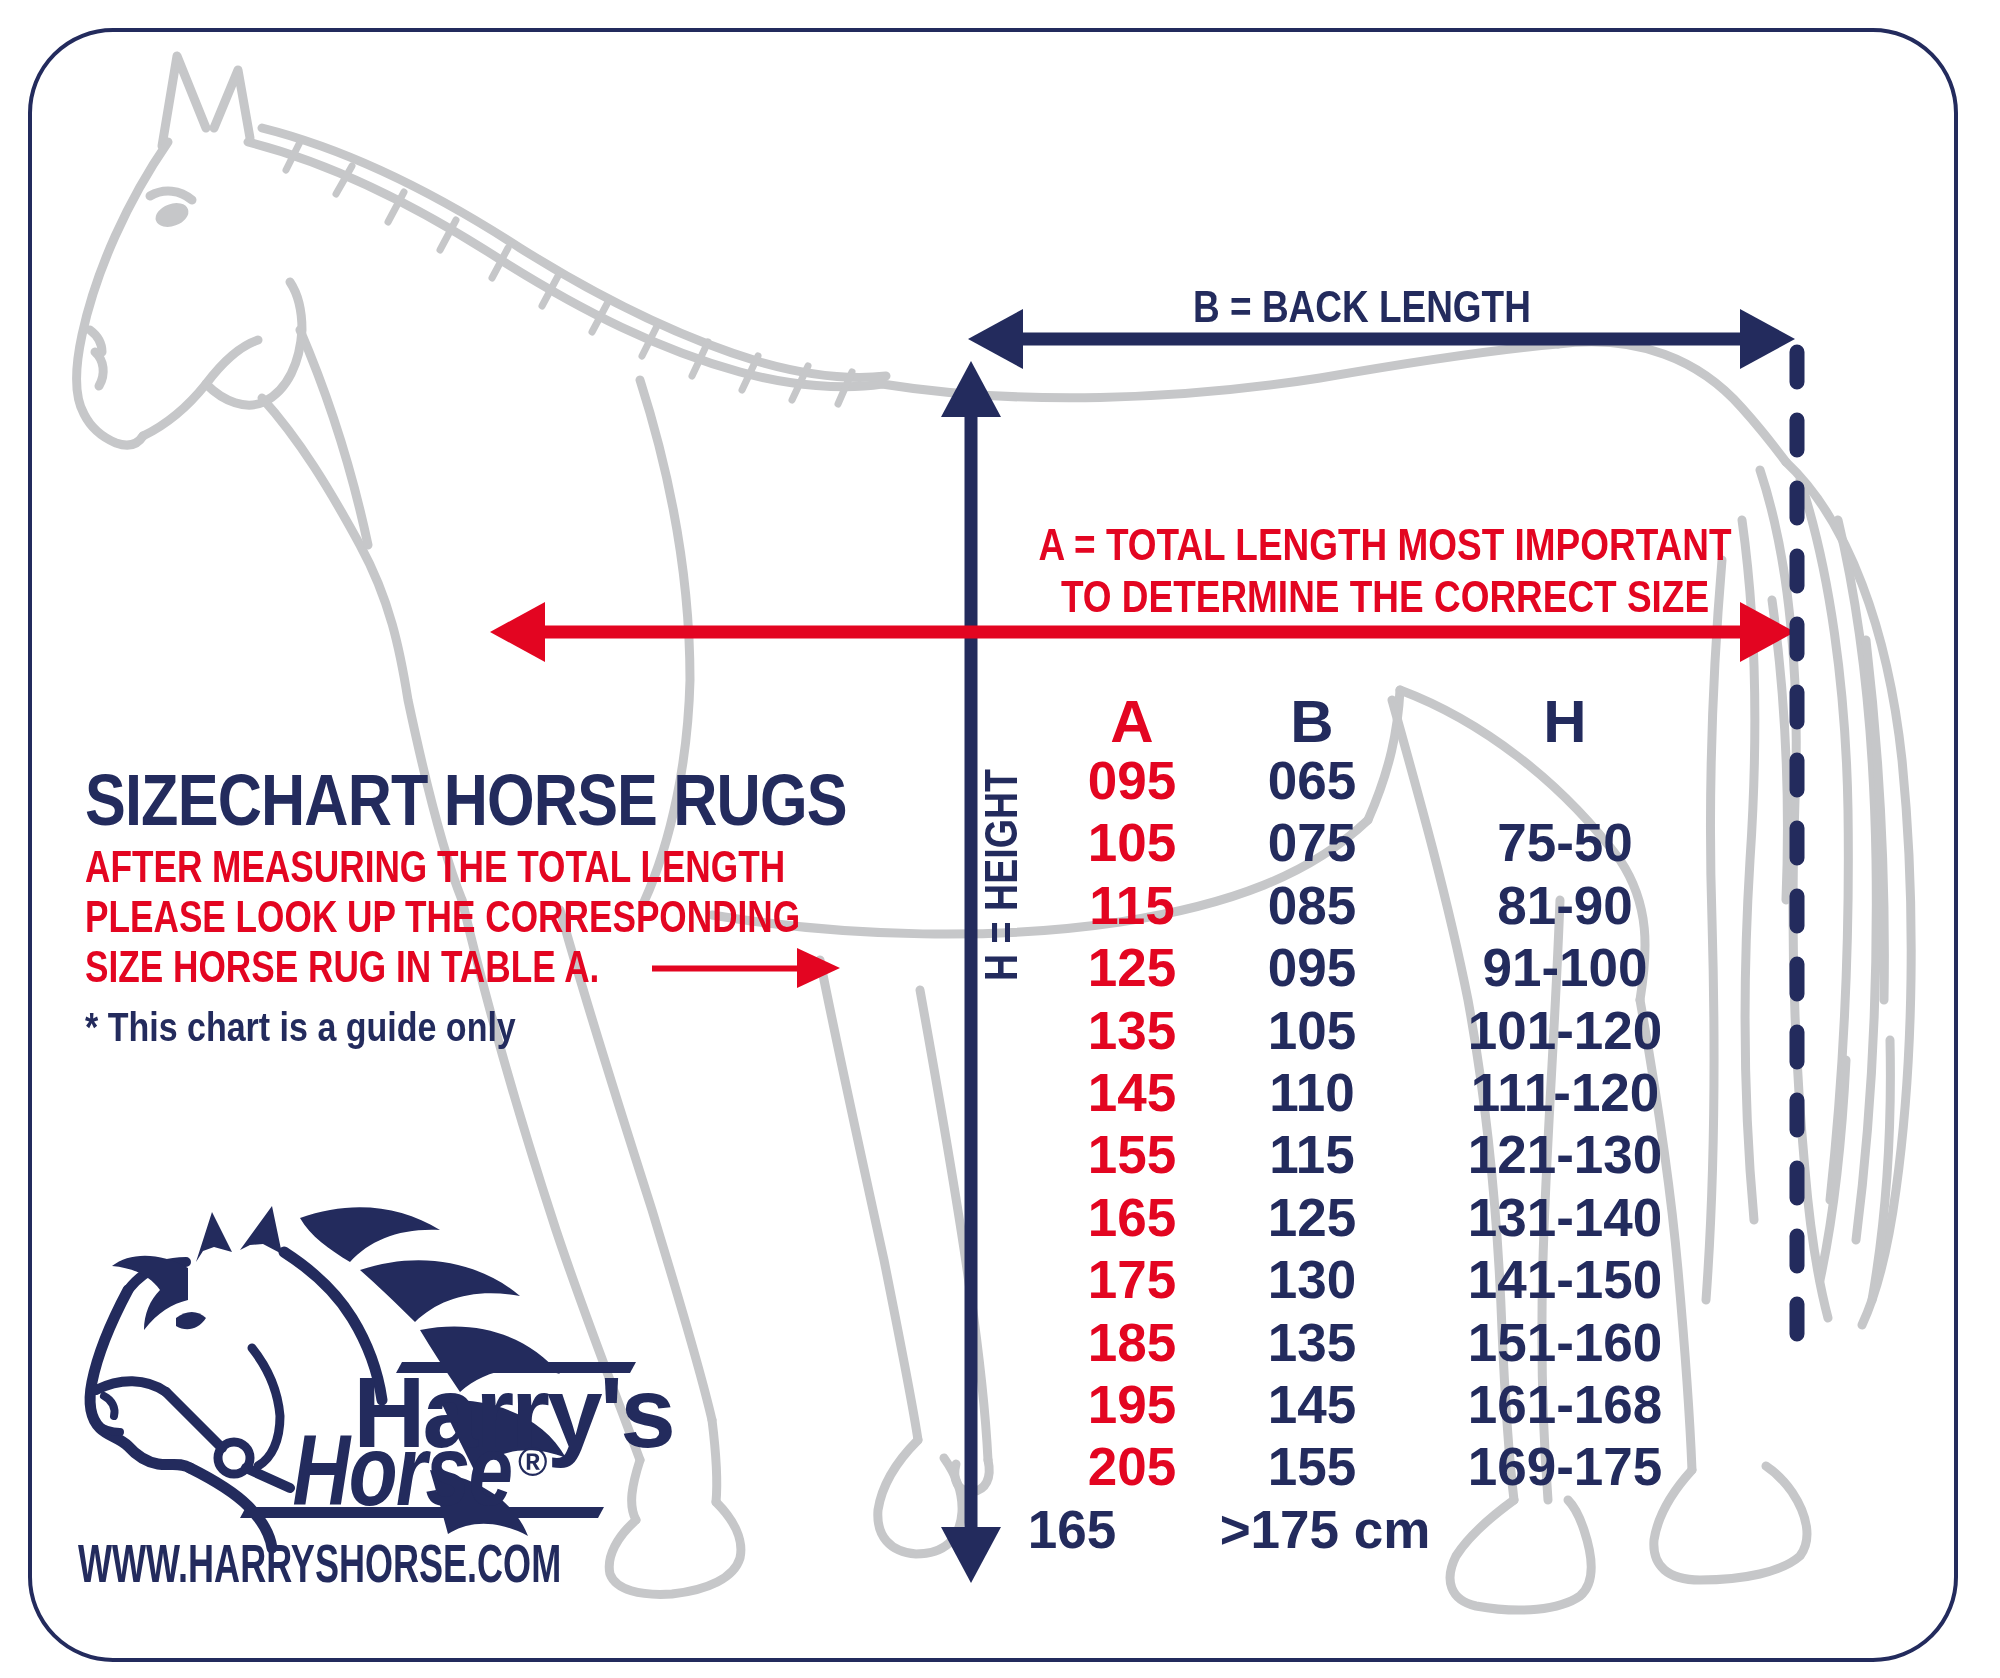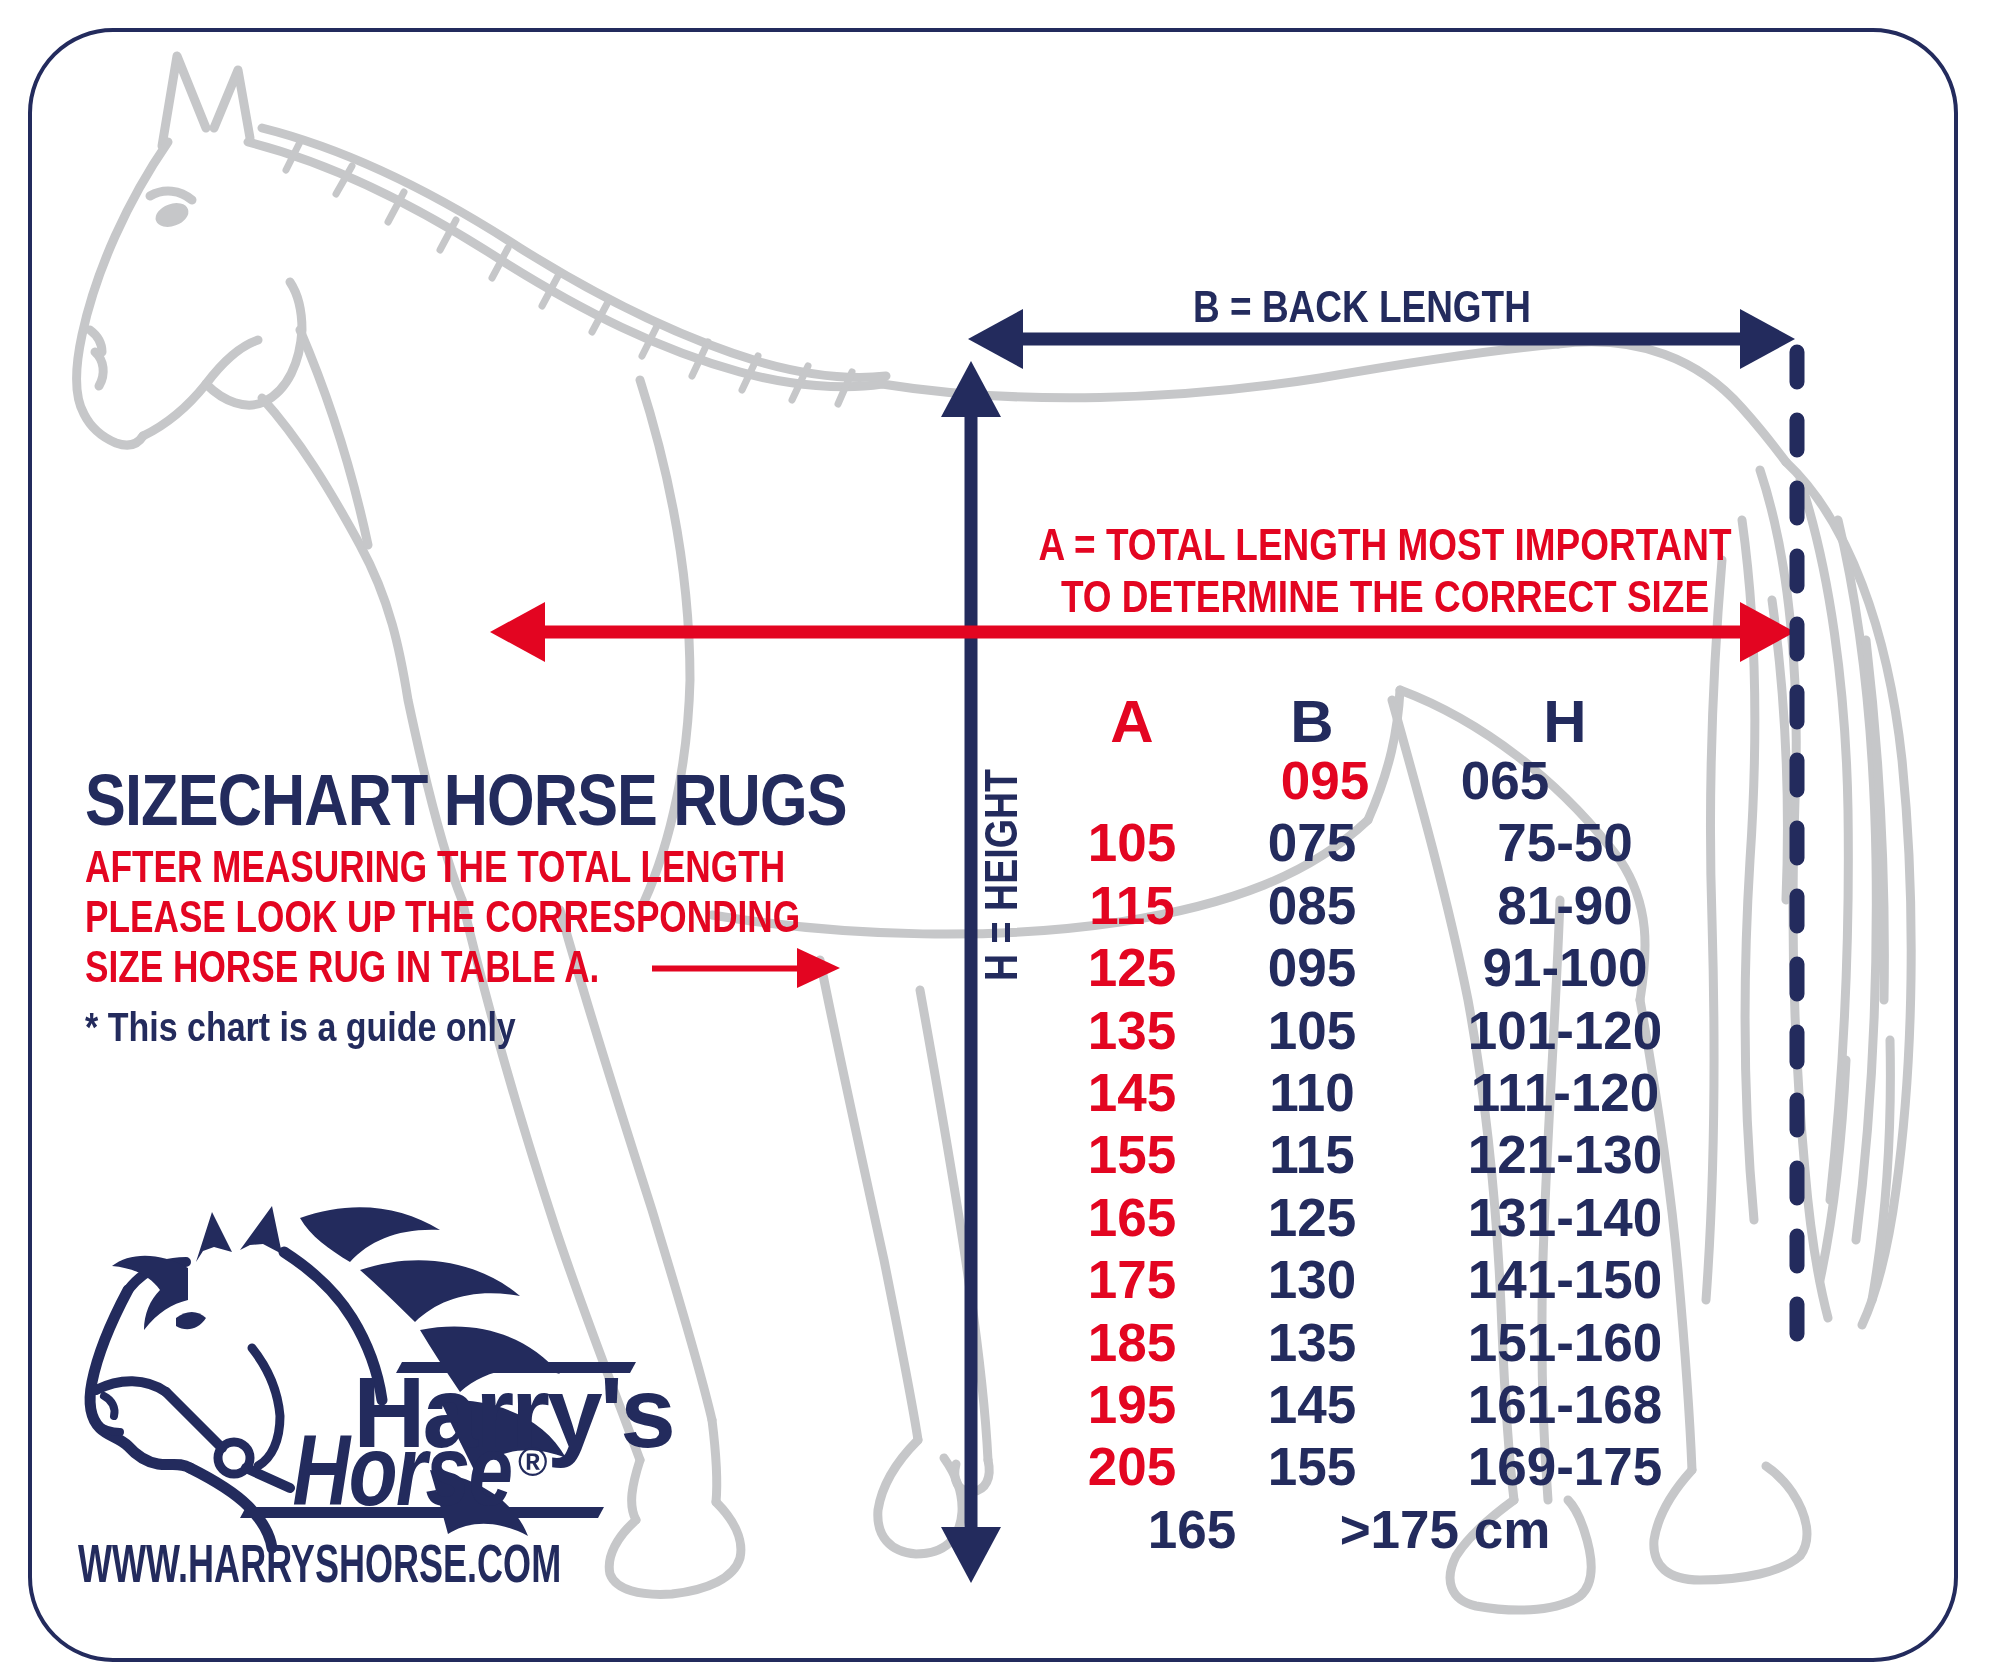--- a/index.html
+++ b/index.html
@@ -30,21 +30,21 @@
   .www{left:78px;top:1537px;line-height:54px;font-size:53px;transform:scaleX(.68);}
   .brand1{left:173px;top:1357px;width:500px;line-height:110px;font-size:100px;text-align:right;letter-spacing:-3px;}
   .brand2{left:152px;top:1418px;width:500px;line-height:104px;font-size:100px;font-style:italic;text-align:center;letter-spacing:-2px;transform:scaleX(.8);}
   .reg{left:518px;top:1442px;font-size:40px;line-height:40px;}
   .rug-table{position:absolute;left:1012px;top:694px;width:746px;}
   .trow{display:flex;width:746px;}
   .trow .c-a{width:240px;text-align:center;color:#e30521;}
   .trow .c-b{width:120px;text-align:center;color:#232b5d;}
   .trow .c-h{width:386px;text-align:center;color:#232b5d;}
   .thead{font-size:60px;line-height:56px;font-weight:bold;}
-  .tvals .trow{font-size:53px;line-height:62.4px;font-weight:bold;justify-content:center;}
+  .tvals .trow{font-size:53px;line-height:62.4px;font-weight:bold;}
 </style>
 </head>
 <body>
 
 <div class="frame"></div>
 
 <svg class="art" width="2000" height="1678" viewBox="0 0 2000 1678">
 
   <g stroke="#c6c7c9" stroke-width="9" fill="none" stroke-linecap="round" stroke-linejoin="round">
 

